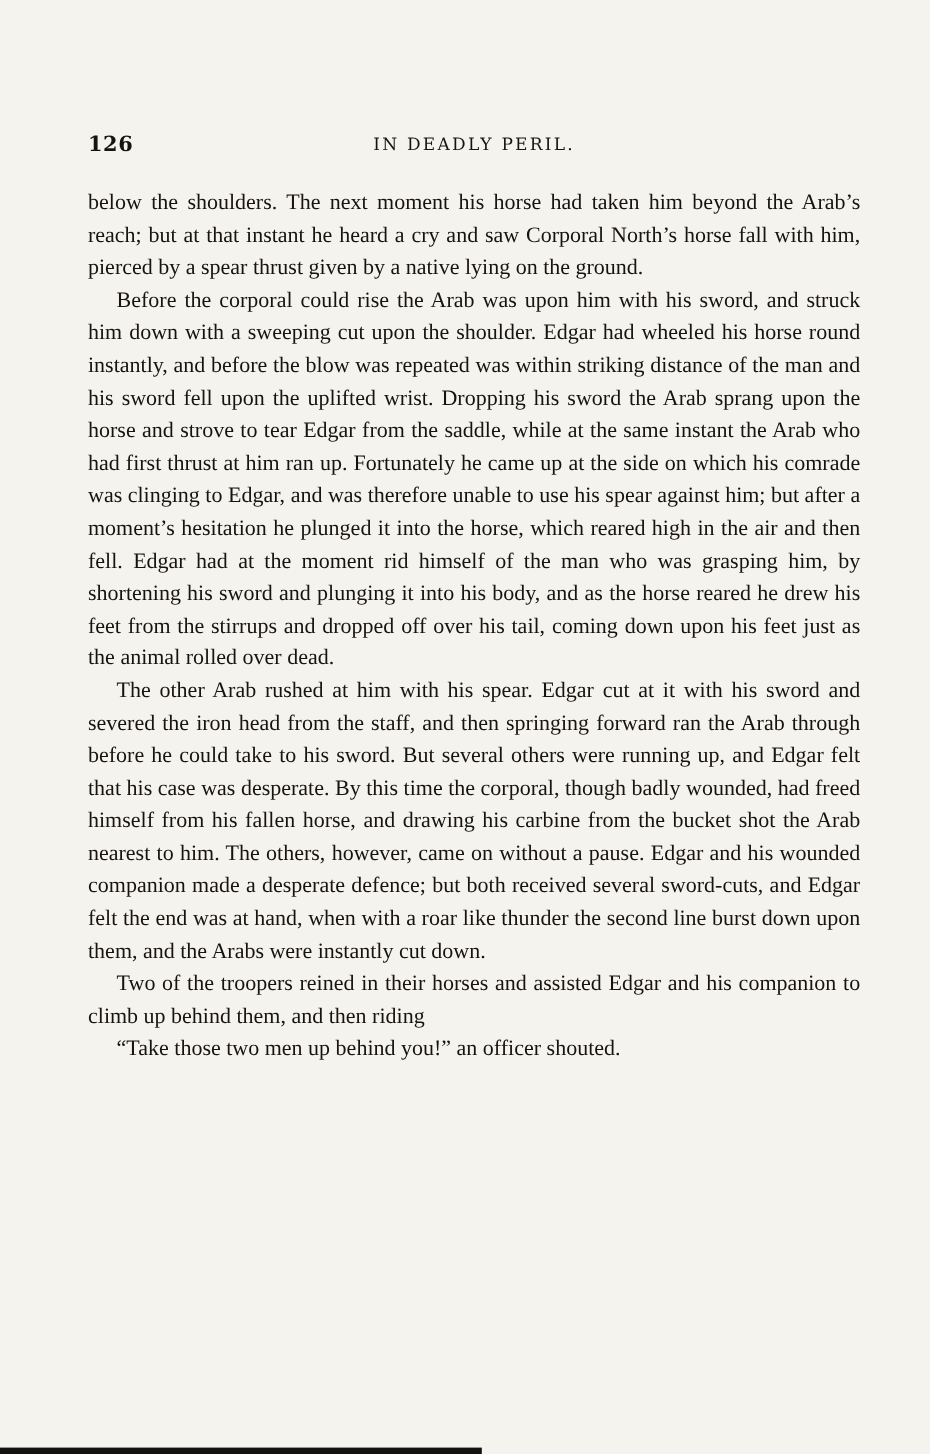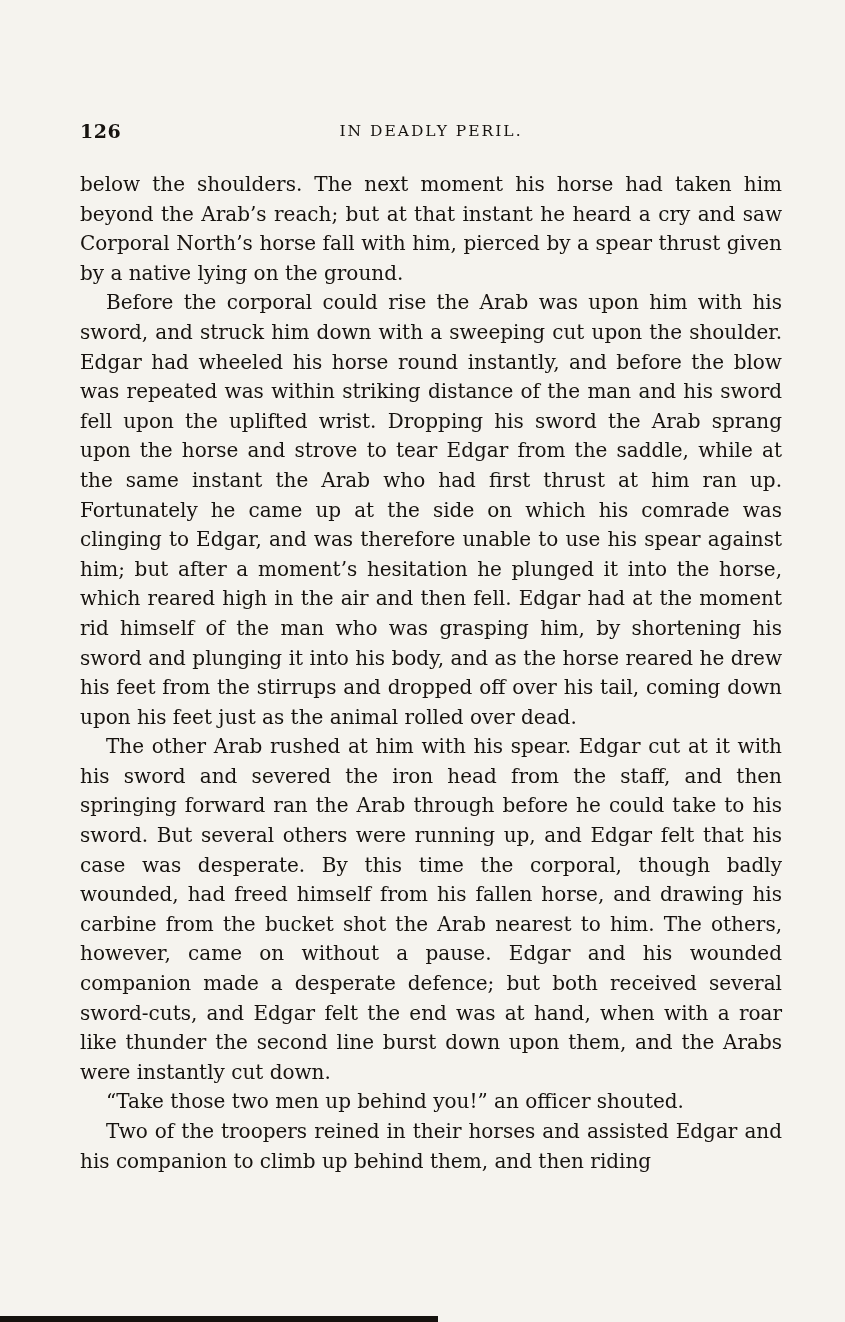--- a/index.html
+++ b/index.html
@@ -39,20 +39,21 @@
     left: 0;
     right: 0;
     top: 2px;
     text-align: center;
     font-size: 15.5px;
     font-weight: normal;
     letter-spacing: 2px;
   }
   .page-body {
     width: 702px;
+    font-family: Liberation Serif, serif;
   }
   .page-body p {
     margin: 0;
     font-size: 20px;
     line-height: 29.6px;
     text-align: justify;
     text-justify: inter-word;
   }
   .page-body p.indent {
     text-indent: 26px;
@@ -71,18 +72,18 @@
 
 <div class="page">
   <div class="page-header">
     <span class="page-number">126</span>
     <span class="running-title">IN DEADLY PERIL.</span>
   </div>
   <div class="page-body">
       <p class="no-indent">below the shoulders. The next moment his horse had taken him beyond the Arab’s reach; but at that instant he heard a cry and saw Corporal North’s horse fall with him, pierced by a spear thrust given by a native lying on the ground.</p>
       <p class="indent">Before the corporal could rise the Arab was upon him with his sword, and struck him down with a sweeping cut upon the shoulder. Edgar had wheeled his horse round instantly, and before the blow was repeated was within striking distance of the man and his sword fell upon the uplifted wrist. Dropping his sword the Arab sprang upon the horse and strove to tear Edgar from the saddle, while at the same instant the Arab who had first thrust at him ran up. Fortunately he came up at the side on which his comrade was clinging to Edgar, and was therefore unable to use his spear against him; but after a moment’s hesitation he plunged it into the horse, which reared high in the air and then fell. Edgar had at the moment rid himself of the man who was grasping him, by shortening his sword and plunging it into his body, and as the horse reared he drew his feet from the stirrups and dropped off over his tail, coming down upon his feet just as the animal rolled over dead.</p>
       <p class="indent">The other Arab rushed at him with his spear. Edgar cut at it with his sword and severed the iron head from the staff, and then springing forward ran the Arab through before he could take to his sword. But several others were running up, and Edgar felt that his case was desperate. By this time the corporal, though badly wounded, had freed himself from his fallen horse, and drawing his carbine from the bucket shot the Arab nearest to him. The others, however, came on without a pause. Edgar and his wounded companion made a desperate defence; but both received several sword-cuts, and Edgar felt the end was at hand, when with a roar like thunder the second line burst down upon them, and the Arabs were instantly cut down.</p>
+      <p class="indent">Two of the troopers reined in their horses and assisted Edgar and his companion to climb up behind them, and then riding</p>
       <p class="indent">“Take those two men up behind you!” an officer shouted.</p>
-      <p class="indent">Two of the troopers reined in their horses and assisted Edgar and his companion to climb up behind them, and then riding</p>
     </div>
 </div>
 
 <div class="scan-artifact"></div>
 
 </body></html>

